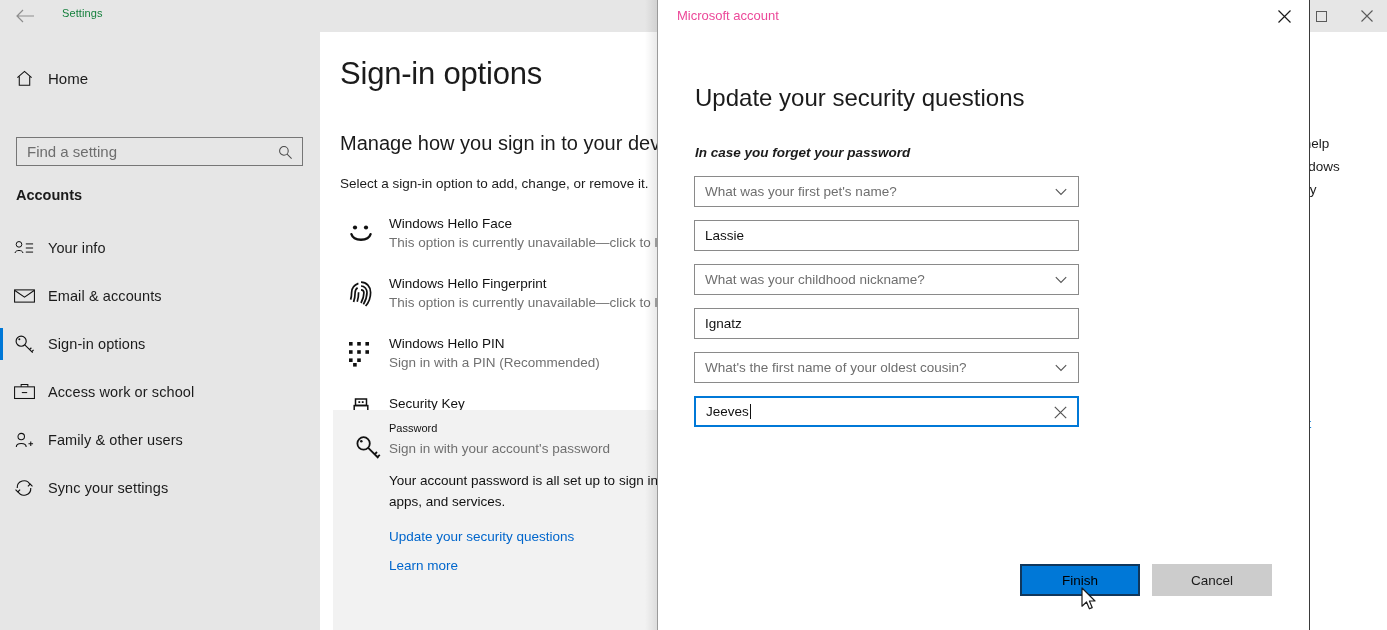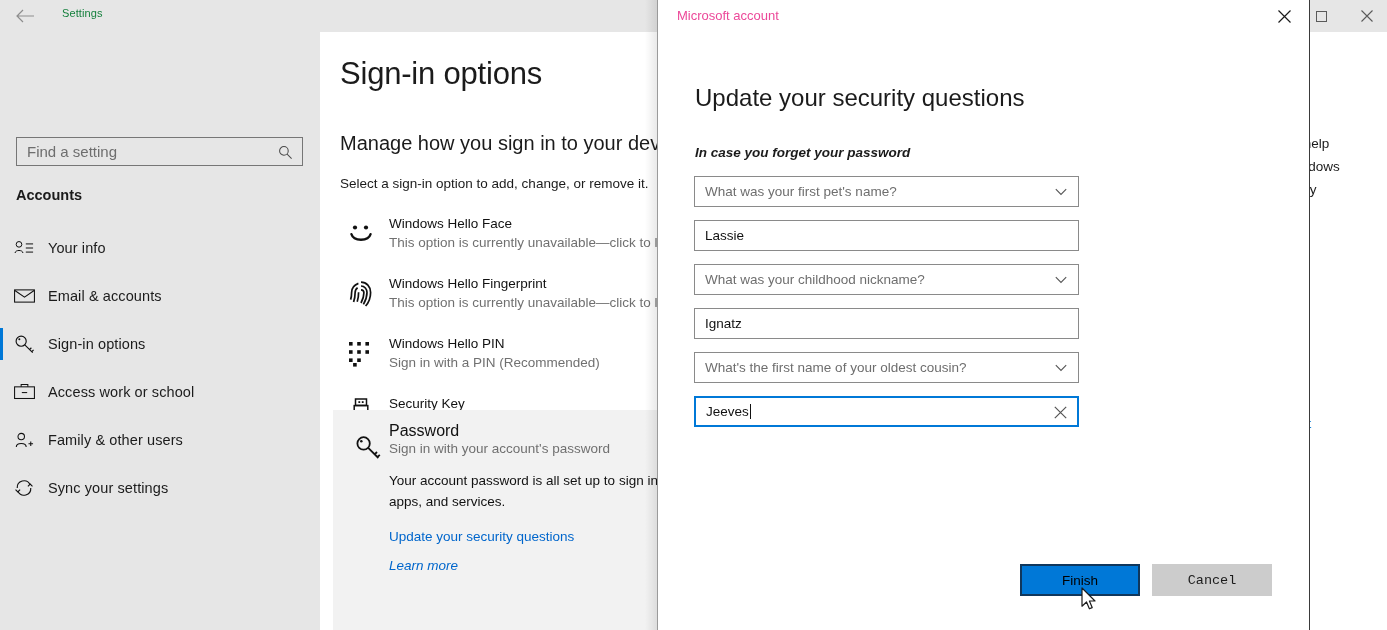--- a/index.html
+++ b/index.html
@@ -211,21 +211,21 @@
     background: #f2f2f2;
   }
   #pw-icon-wrap {
     position: absolute; left: 12px; top: 18px;
     width: 48px; height: 40px;
     display: flex; align-items: center; justify-content: center;
     color: #0f0f0f;
   }
   #pw-title {
     position: absolute; left: 56px; top: 12px;
-    font-size: 16px; color: #111111; white-space: nowrap;
+    font-size: 11px; color: #111111; white-space: nowrap;
   }
   #pw-sub {
     position: absolute; left: 56px; top: 31px;
     font-size: 13.5px; color: #707070; white-space: nowrap;
   }
   #pw-body {
     position: absolute; left: 56px; top: 60px;
     width: 360px;
     font-size: 13.5px;
     color: #111111;
@@ -233,21 +233,20 @@
   }
   #pw-link-1 {
     position: absolute; left: 56px; top: 119px;
     font-size: 13.5px; color: #0066cc; white-space: nowrap;
     cursor: pointer;
   }
   #pw-link-2 {
     position: absolute; left: 56px; top: 148px;
     font-size: 13.5px; color: #0066cc; white-space: nowrap;
     cursor: pointer;
-    font-style: italic;
   }
 
   
   #right-col {
     position: absolute;
     left: 1285px; top: 100px;
     width: 102px;
     font-size: 13.5px;
     color: #1b1b1b;
     line-height: 23px;
@@ -381,21 +380,21 @@
     display: flex; align-items: center; justify-content: center;
   }
   #cancel-button {
     position: absolute;
     left: 132px; top: 0;
     width: 120px; height: 32px;
     background: #cccccc;
     border: 1px solid #cccccc;
     box-sizing: border-box;
     color: #1b1b1b;
-    font-family: Liberation Mono, monospace;
+    font-family: Liberation Sans, sans-serif;
     font-size: 13.5px;
     cursor: pointer;
     display: flex; align-items: center; justify-content: center;
   }
 
   #mouse-cursor {
     position: absolute;
     left: 1081px; top: 587px;
     pointer-events: none;
   }
@@ -423,20 +422,28 @@
     </div>
     <div class="win-ctrl" id="win-close">
       <svg width="12" height="12" viewBox="0 0 12 12">
         <path d="M0.5 0.5 L11.5 11.5 M11.5 0.5 L0.5 11.5" fill="none" stroke="currentColor" stroke-width="1.1"></path>
       </svg>
     </div>
   </div>
 
   <div id="sidebar">
 
+    <div id="home-row">
+      <span class="nav-ico">
+        <svg width="19" height="19" viewBox="0 0 20 20">
+          <path d="M2.5 9 L10 2.5 L17.5 9 M4.5 8 L4.5 17 L15.5 17 L15.5 8" fill="none" stroke="#111" stroke-width="1.1"></path>
+        </svg>
+      </span>
+      <span class="nav-lbl">Home</span>
+    </div>
 
     <div id="search-box">
       <input id="search-input" type="text" placeholder="Find a setting" style="">
       <span id="search-icon-wrap">
         <svg width="15" height="15" viewBox="0 0 16 16">
           <circle cx="6.3" cy="6.3" r="4.6" fill="none" stroke="currentColor" stroke-width="1.1"></circle>
           <path d="M9.7 9.7 L14.5 14.5" stroke="currentColor" stroke-width="1.1" fill="none"></path>
         </svg>
       </span>
     </div>

